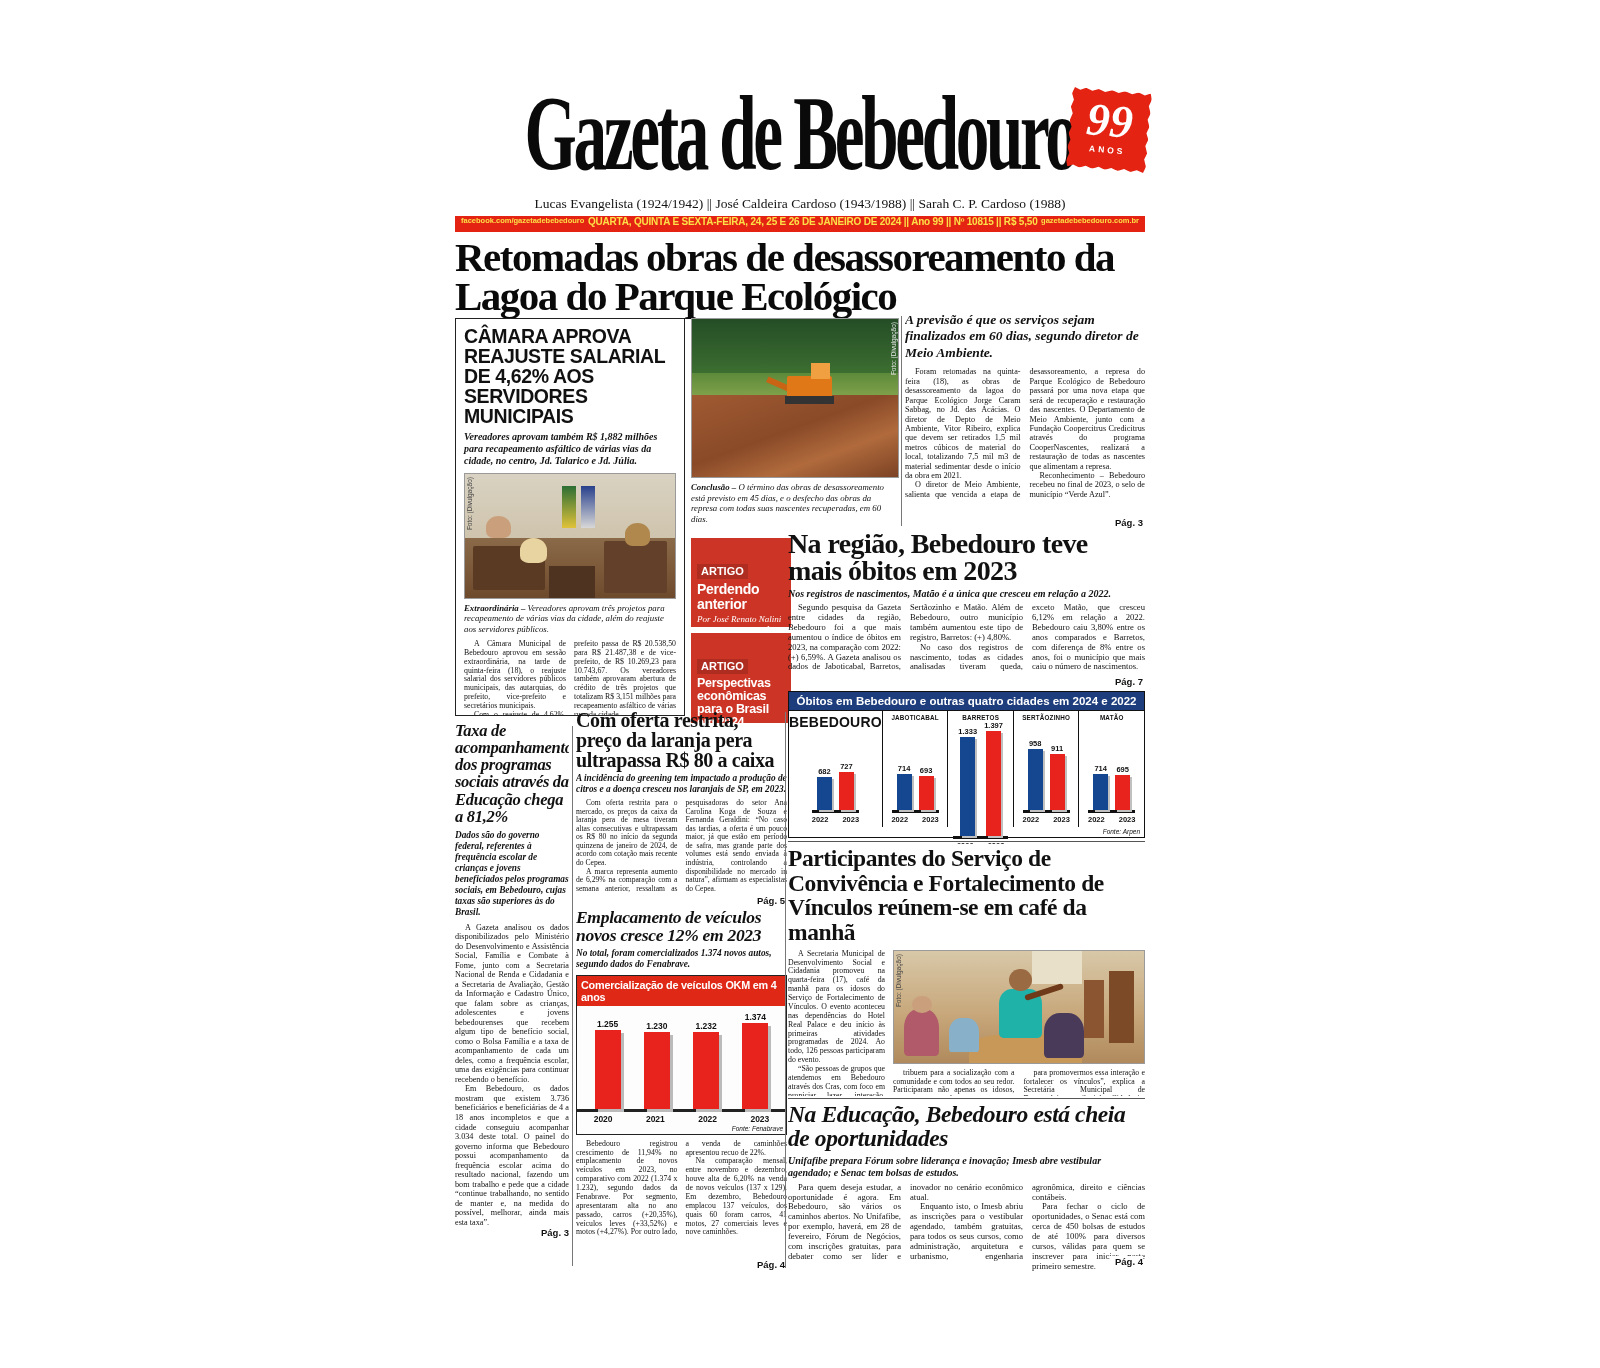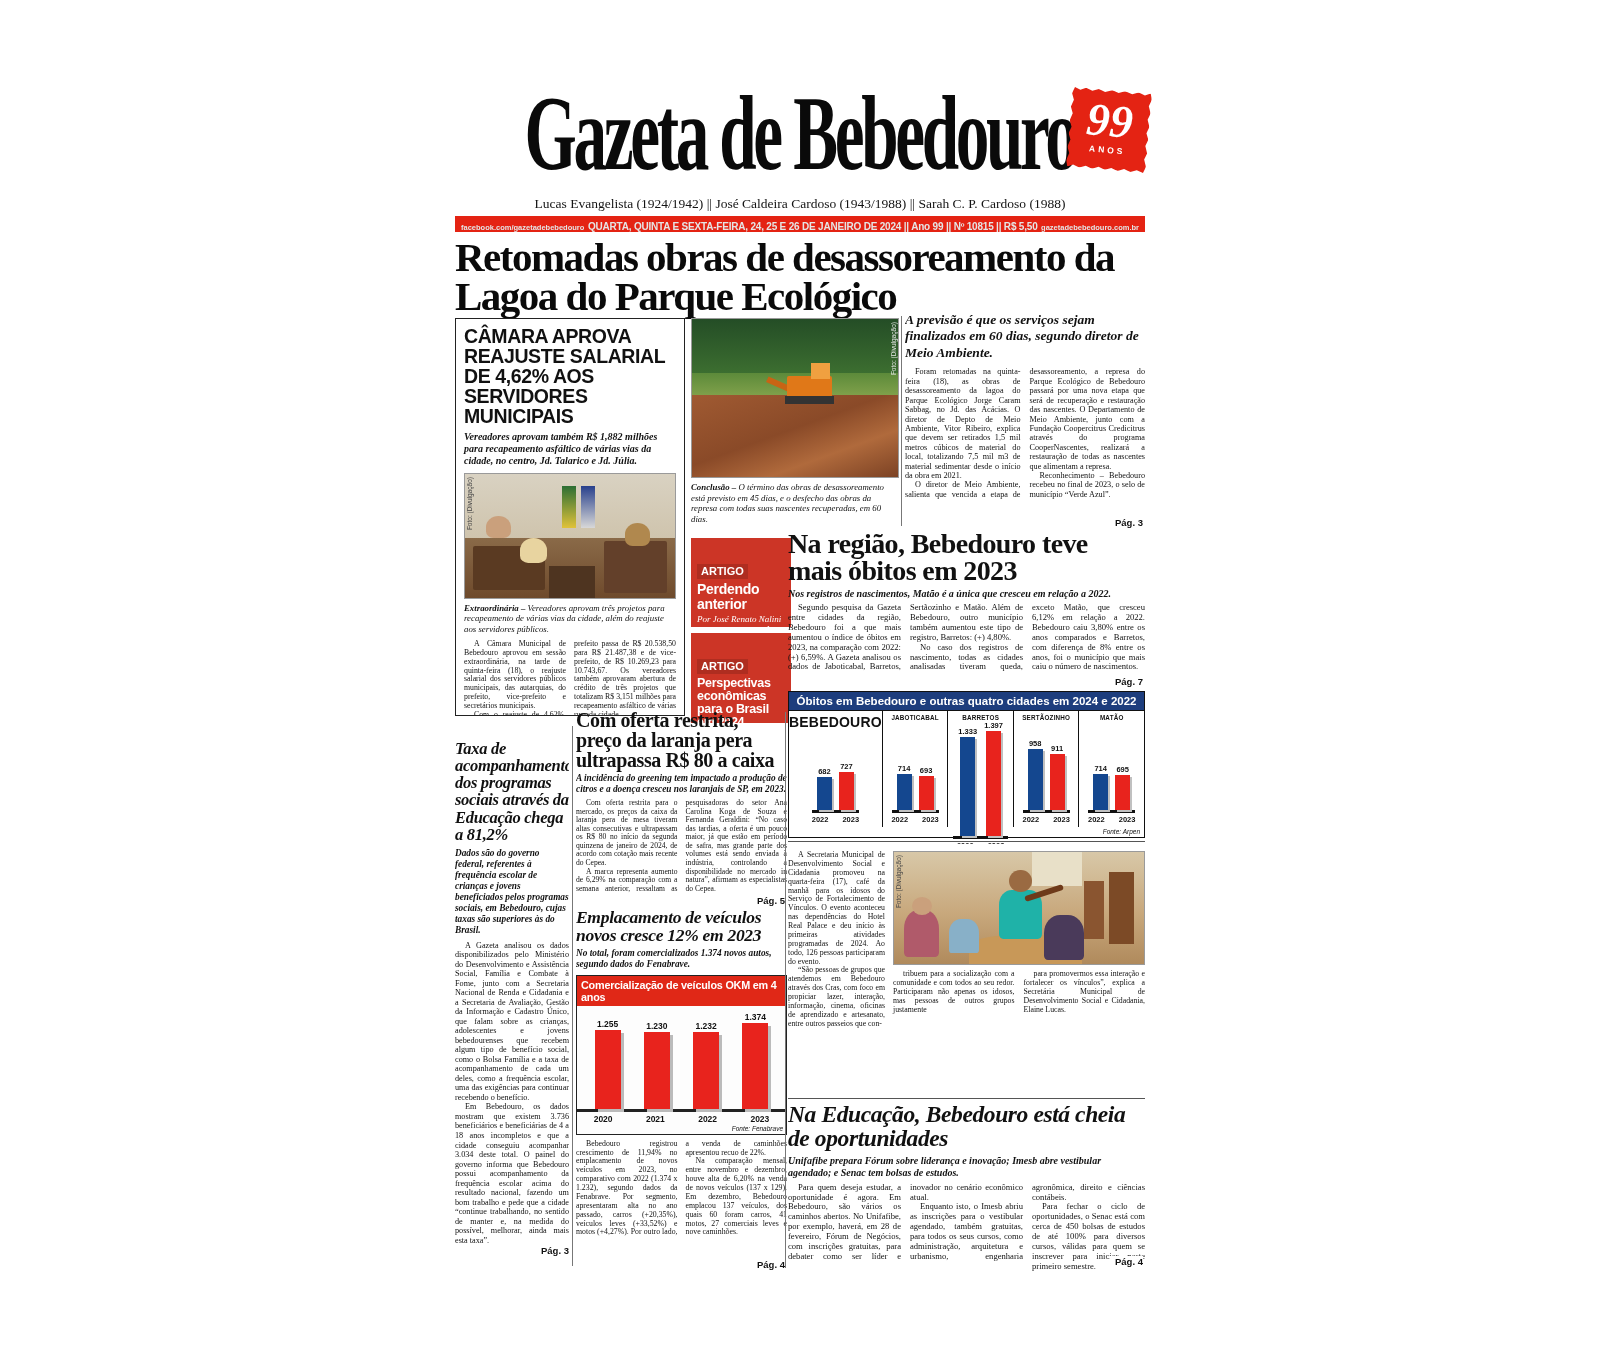--- a/index.html
+++ b/index.html
@@ -9,21 +9,21 @@
   p{margin:0;text-indent:10px;}
 
   
   .masthead{position:absolute;left:0;top:0;width:100%;height:122px;}
   .mast-title{position:absolute;left:0;top:-6px;width:100%;text-align:center;font-weight:bold;font-size:80px;line-height:1;letter-spacing:-4px;transform:scale(0.84,1.32);transform-origin:50% 20%;white-space:nowrap;color:#0a0a0a;}
   .stamp{position:absolute;right:-4px;top:-2px;width:80px;height:80px;background:#e42313;transform:rotate(5deg);z-index:3;
     clip-path:polygon(3% 0,10% 3%,17% 0,25% 3%,33% 0,41% 3%,50% 0,58% 3%,66% 0,75% 3%,83% 0,91% 3%,98% 0,100% 8%,97% 16%,100% 25%,97% 33%,100% 42%,97% 50%,100% 58%,97% 66%,100% 75%,97% 83%,100% 92%,97% 100%,89% 97%,81% 100%,73% 97%,65% 100%,57% 97%,49% 100%,41% 97%,33% 100%,25% 97%,17% 100%,9% 97%,2% 100%,0 92%,3% 83%,0 75%,3% 66%,0 58%,3% 50%,0 42%,3% 33%,0 25%,3% 16%,0 8%);}
   .stamp-num{color:#fff;font-style:italic;font-weight:bold;font-size:46px;line-height:1;text-align:center;margin-top:8px;}
   .stamp-label{color:#fff;font-family:"Liberation Sans",sans-serif;font-size:8.5px;font-weight:bold;letter-spacing:3px;text-align:center;margin-top:1px;}
   .founders{position:absolute;left:0;top:104px;width:100%;text-align:center;font-size:13.5px;color:#141414;}
-  .redbar{position:absolute;left:0;top:124px;width:100%;height:16px;background:#e42313;color:#e5e5e5;display:flex;justify-content:space-between;align-items:flex-end;padding:0 6px;font-family:"Liberation Sans",sans-serif;}
+  .redbar{position:absolute;left:0;top:124px;width:100%;height:16px;background:#e42313;color:#fde047;display:flex;justify-content:space-between;align-items:flex-start;padding:0 6px;font-family:"Liberation Sans",sans-serif;}
   .redbar .small{font-size:7.5px;font-weight:bold;}
   .redbar .edition{font-size:10px;font-weight:bold;letter-spacing:-0.2px;}
 
   
   .lead-headline{position:absolute;left:0;top:146px;width:100%;font-size:41px;font-weight:bold;line-height:0.96;letter-spacing:-1.5px;color:#0a0a0a;}
 
   
   .deck{font-weight:bold;font-style:italic;line-height:1.18;}
   .bodytxt{text-align:justify;}
   .pag{font-family:"Liberation Sans",sans-serif;font-weight:bold;font-size:9.5px;text-align:right;}
@@ -127,21 +127,21 @@
 
   
   .educacao{position:absolute;left:333px;top:1011px;width:357px;height:168px;overflow:hidden;}
   .edu-hl{font-size:23.5px;font-weight:bold;font-style:italic;line-height:1.02;letter-spacing:-0.4px;}
   .edu-deck{font-size:10px;margin-top:4px;}
   .edu-bodywrap{position:relative;margin-top:4px;height:84px;}
   .edu-body{columns:3;column-gap:9px;font-size:8.6px;line-height:1.16;}
 
   
   .taxa{position:absolute;left:0;top:630px;width:114px;height:550px;overflow:hidden;}
-  .taxa-hl{font-size:16.5px;font-weight:bold;font-style:italic;line-height:1.04;letter-spacing:-0.3px;margin-top:18px;}
+  .taxa-hl{font-size:16.5px;font-weight:bold;font-style:italic;line-height:1.04;letter-spacing:-0.3px;}
   .taxa-deck{font-size:9.3px;margin-top:5px;}
   .taxa-body{margin-top:5px;font-size:8.2px;line-height:1.16;text-align:justify;position:relative;}
 
   
   .laranja{position:absolute;left:121px;top:618px;width:211px;height:196px;overflow:hidden;}
   .lar-hl{font-size:20px;font-weight:bold;line-height:1.0;letter-spacing:-0.4px;}
   .lar-deck{font-size:9.3px;margin-top:3px;}
   .lar-body{margin-top:4px;columns:2;column-gap:8px;font-size:7.6px;line-height:1.13;text-align:justify;position:relative;}
 
   
@@ -342,20 +342,21 @@
               <span>2023</span>
             </div>
           </div>
         </div>
       <div class="ob-fonte">Fonte: Arpen</div>
     </div>
   </div>
 
   <div class="hrule" style="left:333px;top:749px;width:357px;"></div>
   <div class="cafe">
+    <div class="cafe-hl">Participantes do Serviço de Convivência e Fortalecimento de Vínculos reúnem-se em café da manhã</div>
     <div class="cafe-row">
       <div class="cafe-left">
           <p>A Secretaria Municipal de Desenvolvimento Social e Cidadania promoveu na quarta-feira (17), café da manhã para os idosos do Serviço de Fortalecimento de Vínculos. O evento aconteceu nas dependências do Hotel Real Palace e deu início às primeiras atividades programadas de 2024. Ao todo, 126 pessoas participaram do evento.</p>
           <p>“São pessoas de grupos que atendemos em Bebedouro através dos Cras, com foco em propiciar lazer, interação, informação, cinema, oficinas de aprendizado e artesanato, entre outros passeios que con-</p>
         </div>
       <div class="cafe-right">
         <div class="photo cafe-photo">
           <span class="credit">Foto: (Divulgação)</span>
           <div class="cf-bg"></div>
           <div class="cf-window"></div>

